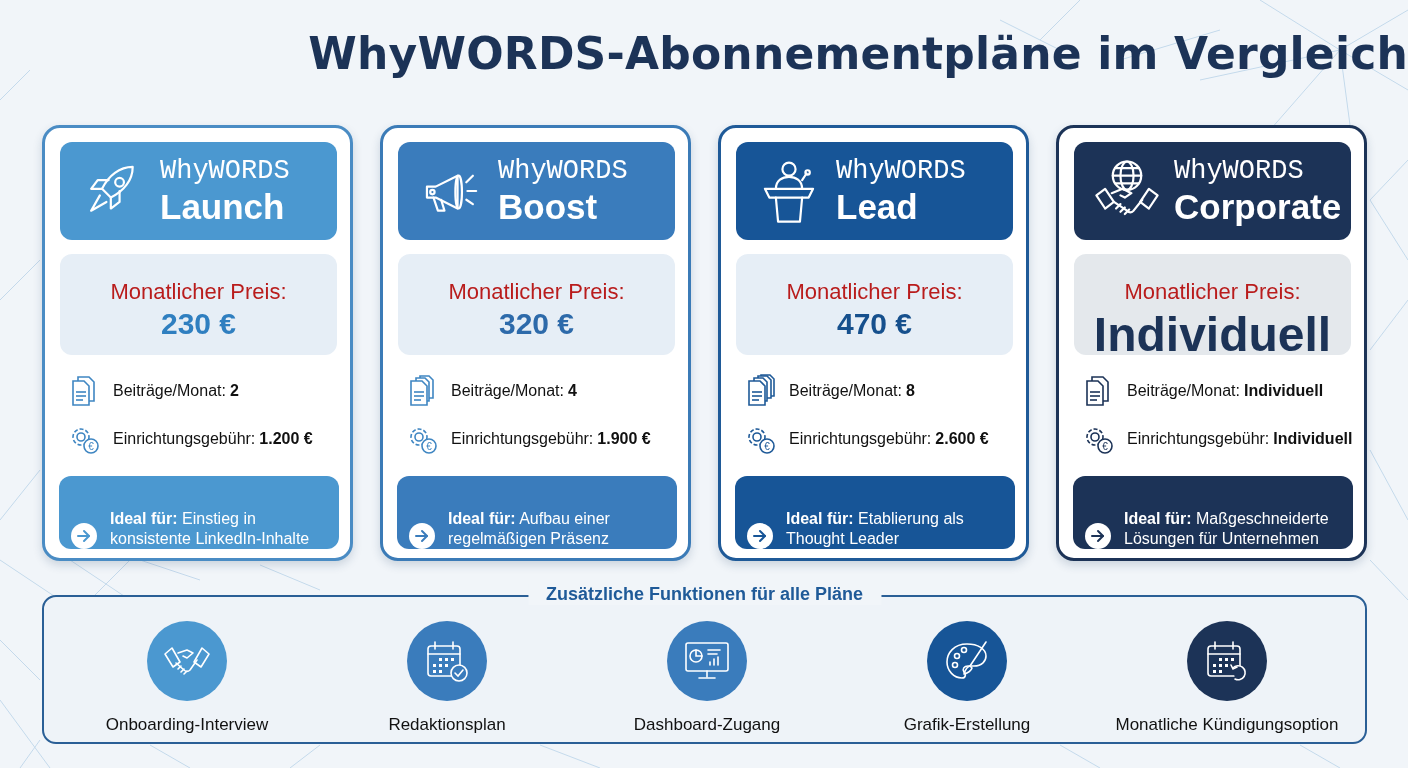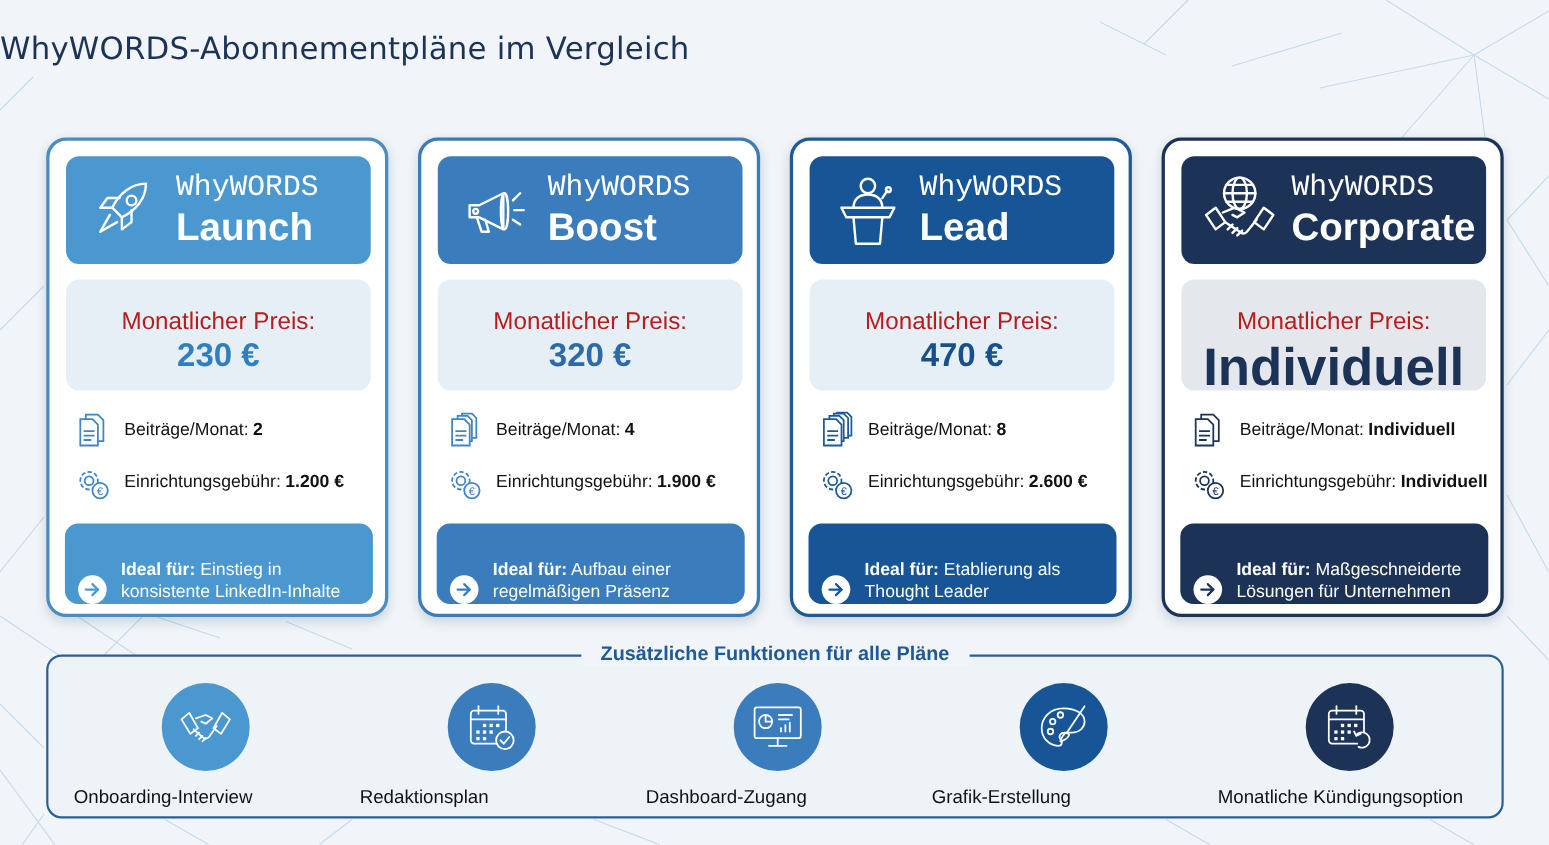--- a/index.html
+++ b/index.html
@@ -6,22 +6,22 @@
   html, body { width: 1408px; height: 768px; overflow: hidden; }
   body {
     position: relative;
     font-family: "Liberation Sans", "DejaVu Sans", sans-serif;
     background: #f1f5f9;
     color: #111;
   }
   .bg-lines { position: absolute; inset: 0; z-index: 0; pointer-events: none; }
   .title {
     position: absolute; left: 0; right: 0; top: 28px;
-    text-align: left; font-family: "DejaVu Sans", sans-serif;
-    font-weight: normal; font-size: 28px; color: #1c3357; letter-spacing: 0.2px;
+    text-align: right; font-family: "DejaVu Sans", sans-serif;
+    font-weight: bold; font-size: 44px; color: #1c3357; letter-spacing: 0.2px;
     z-index: 2;
   }
   .card {
     position: absolute; top: 125px; width: 311px; height: 436px;
     background: #fff; border: 3px solid #4a8cc4; border-radius: 18px;
     box-shadow: 0 4px 10px rgba(30,60,100,0.18); z-index: 2;
   }
   .card .head {
     position: absolute; left: 15px; top: 14px; width: 277px; height: 98px;
     border-radius: 12px; display: flex; align-items: center; color: #fff;
@@ -72,21 +72,21 @@
 
   .extras {
     position: absolute; left: 42px; top: 595px; width: 1325px; height: 149px;
     border: 2px solid #2a5f96; border-radius: 14px; background: #eef3f8; z-index: 2;
   }
   .extras-title {
     position: absolute; top: -13px; left: 50%; transform: translateX(-50%);
     background: #f1f5f9; padding: 0 18px; font-size: 18px; font-weight: bold; color: #1f5a98;
     white-space: nowrap;
   }
-  .extra-item { position: absolute; top: 24px; width: 240px; text-align: left; }
+  .extra-item { position: absolute; top: 24px; width: 240px; text-align: center; }
   .extra-item .circ {
     width: 80px; height: 80px; border-radius: 50%; margin: 0 auto;
     display: flex; align-items: center; justify-content: center;
   }
   .extra-item .circ svg { width: 50px; height: 50px; }
   .extra-item .lbl { display: block; margin-top: 14px; font-size: 17px; color: #111; }
 </style>
 </head>
 <body>
 

